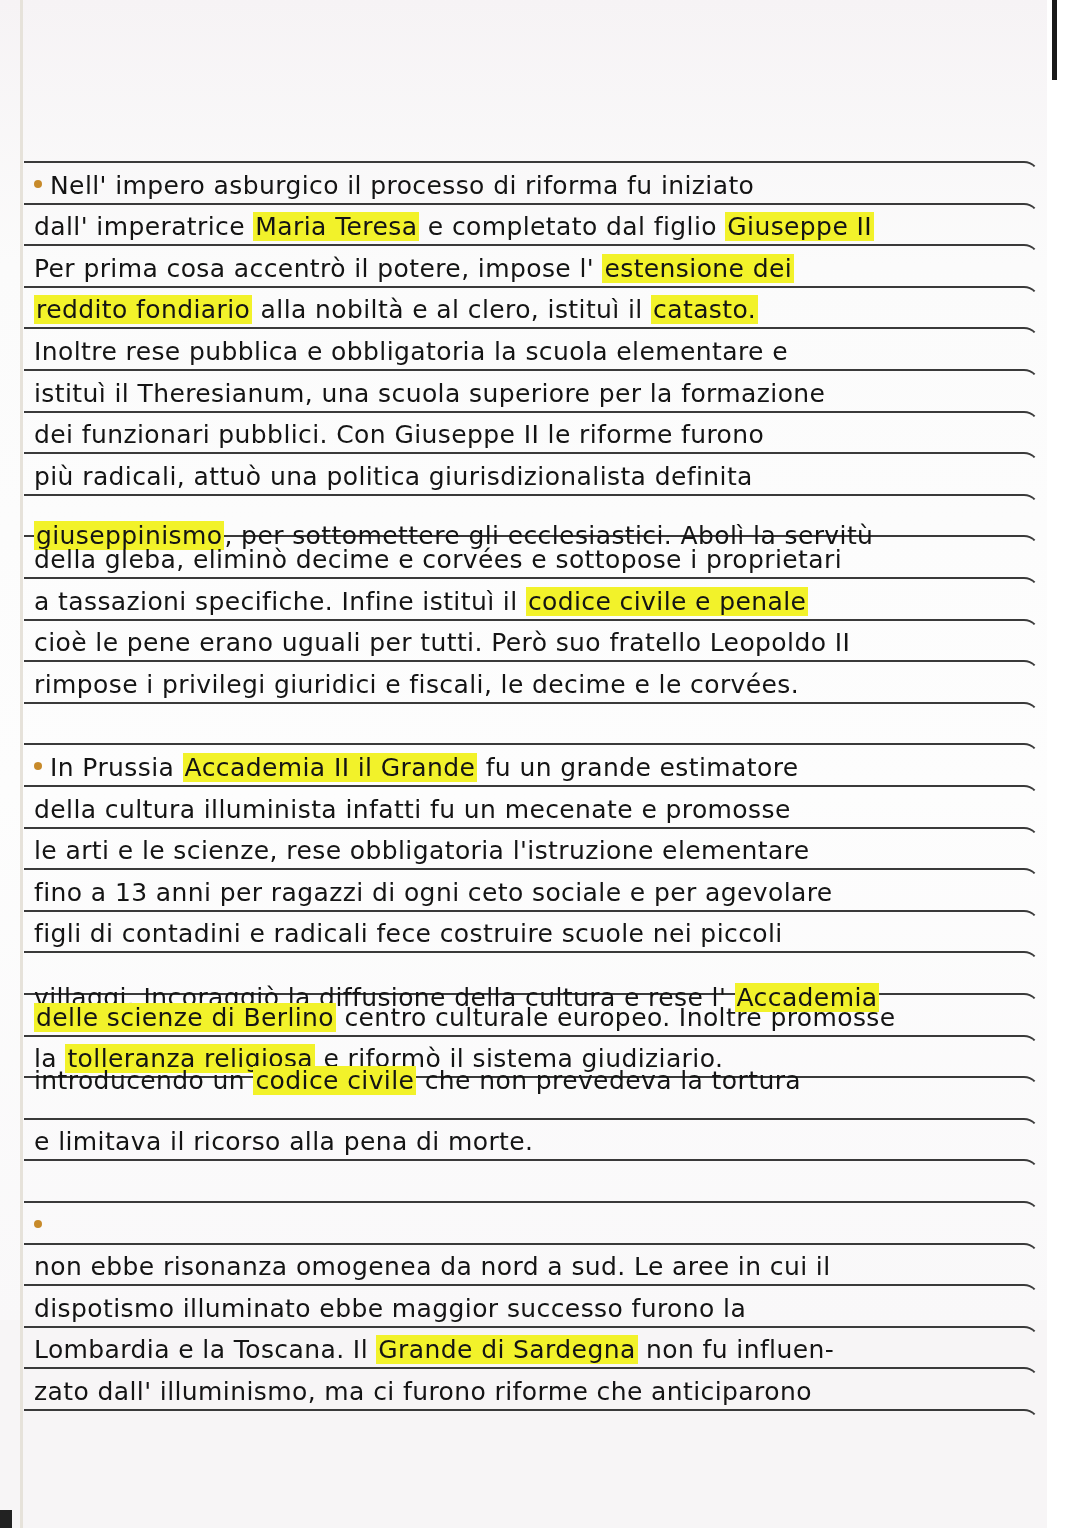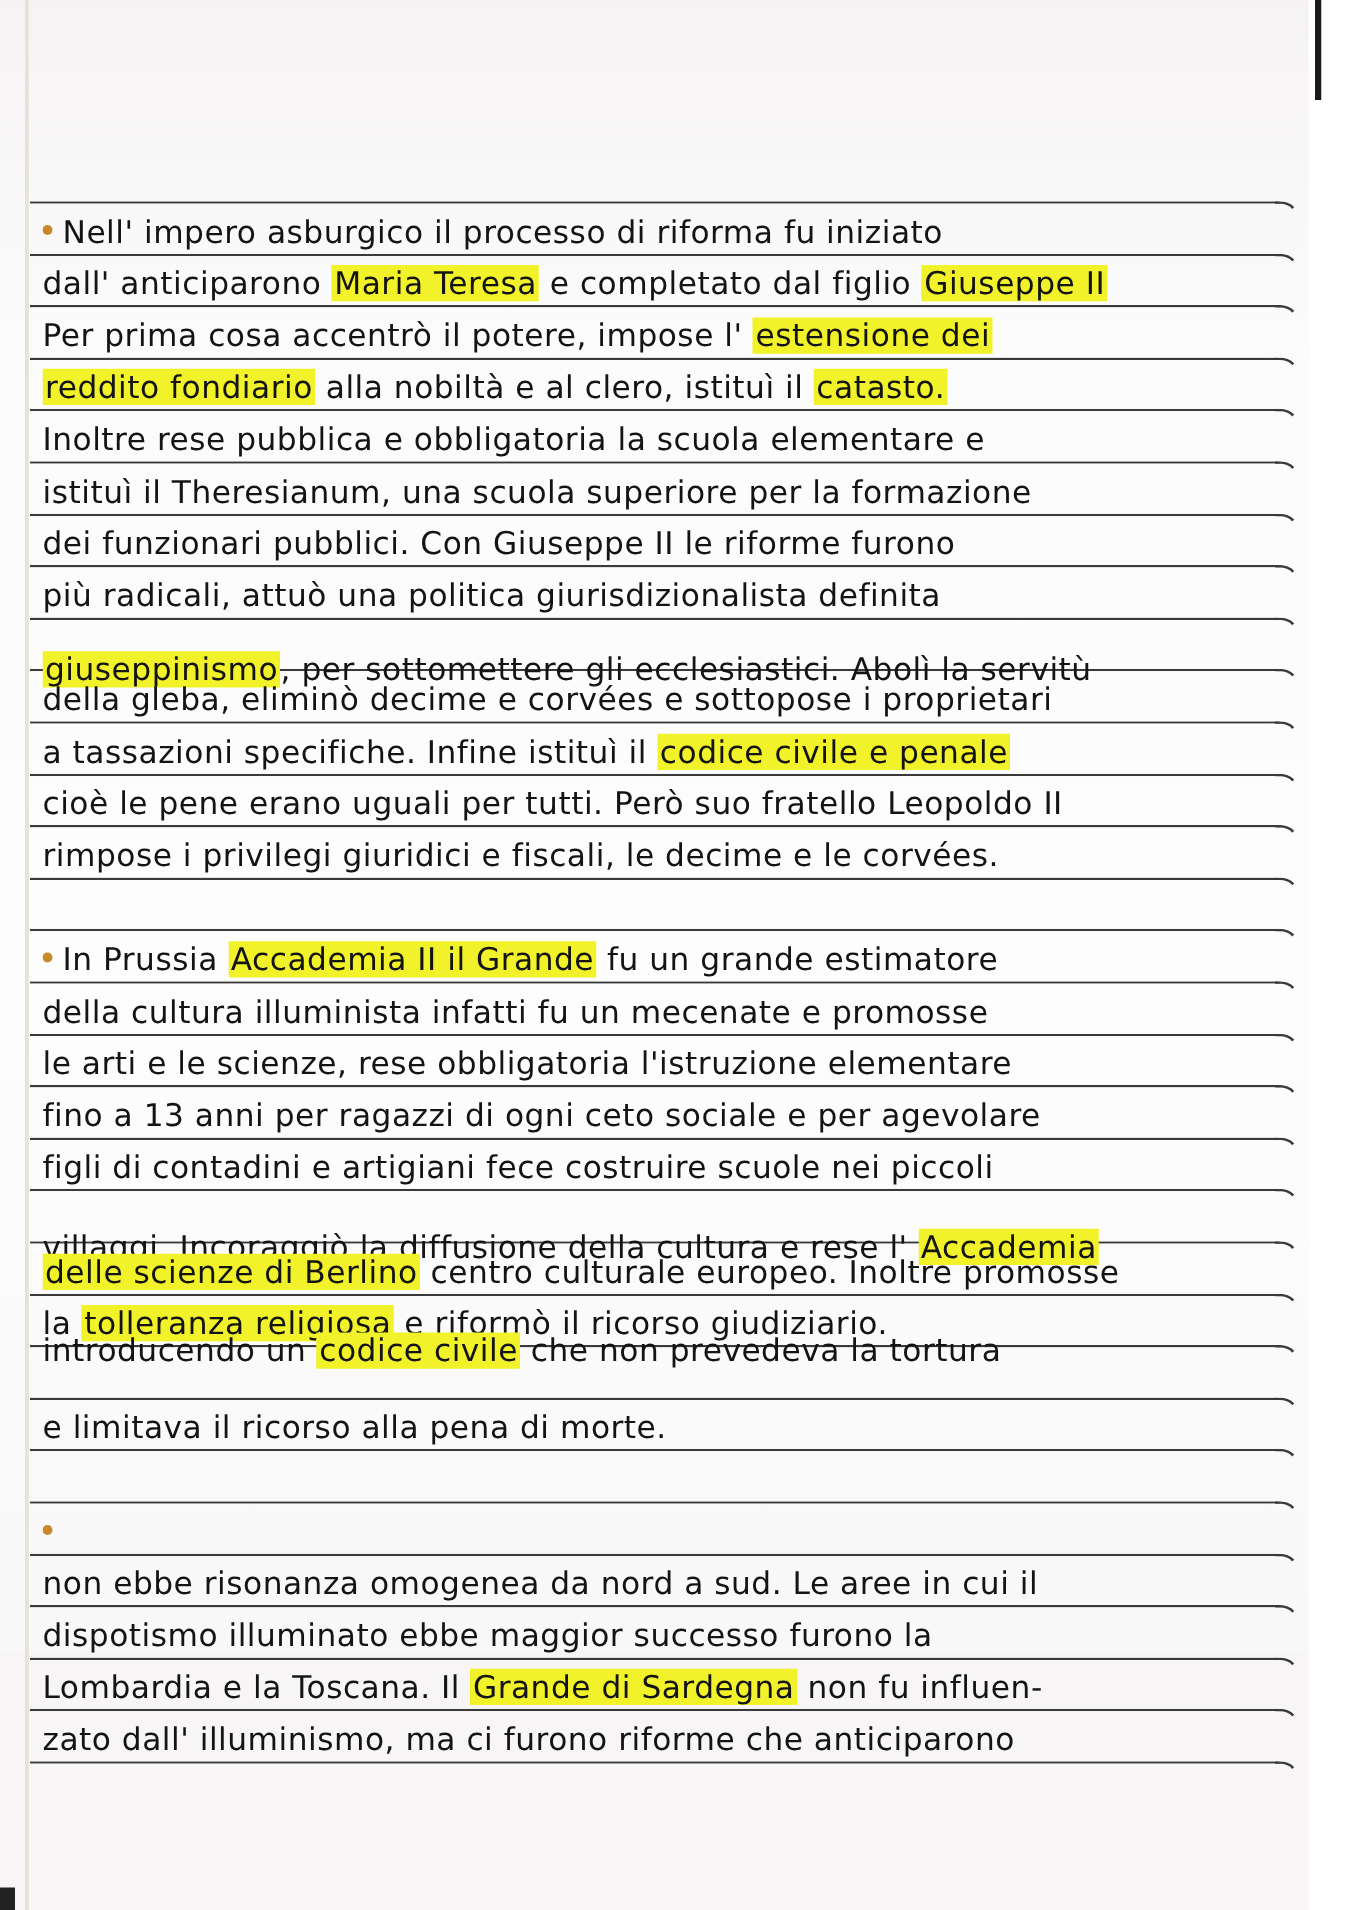--- a/index.html
+++ b/index.html
@@ -88,40 +88,40 @@
       <div class="rule" style="top: 1159.4px;"></div>
       <div class="rule" style="top: 1201px;"></div>
       <div class="rule" style="top: 1242.6px;"></div>
       <div class="rule" style="top: 1284.2px;"></div>
       <div class="rule" style="top: 1325.8px;"></div>
       <div class="rule" style="top: 1367.4px;"></div>
       <div class="rule" style="top: 1409px;"></div>
     </div>
   <div id="text">
       <div class="line" style="top: 166.6px;"><span class="bullet"></span><span>Nell' impero asburgico il processo di riforma fu iniziato</span></div>
-      <div class="line" style="top: 208.2px;"><span>dall' anticiparono </span><span class="hl">Maria Teresa</span><span> e completato dal figlio </span><span class="hl">Giuseppe II</span></div>
+      <div class="line" style="top: 208.2px;"><span>dall' imperatrice </span><span class="hl">Maria Teresa</span><span> e completato dal figlio </span><span class="hl">Giuseppe II</span></div>
       <div class="line" style="top: 249.8px;"><span>Per prima cosa accentrò il potere, impose l' </span><span class="hl">estensione dei</span></div>
       <div class="line" style="top: 291.4px;"><span class="hl">reddito fondiario</span><span> alla nobiltà e al clero, istituì il </span><span class="hl">catasto.</span></div>
       <div class="line" style="top: 333px;"><span>Inoltre rese pubblica e obbligatoria la scuola elementare e</span></div>
       <div class="line" style="top: 374.6px;"><span>istituì il Theresianum, una scuola superiore per la formazione</span></div>
       <div class="line" style="top: 416.2px;"><span>dei funzionari pubblici. Con Giuseppe II le riforme furono</span></div>
       <div class="line" style="top: 457.8px;"><span>più radicali, attuò una politica giurisdizionalista definita</span></div>
       <div class="line" style="top: 517px;"><span class="hl">giuseppinismo</span><span>, per sottomettere gli ecclesiastici. Abolì la servitù</span></div>
       <div class="line" style="top: 541px;"><span>della gleba, eliminò decime e corvées e sottopose i proprietari</span></div>
       <div class="line" style="top: 582.6px;"><span>a tassazioni specifiche. Infine istituì il </span><span class="hl">codice civile e penale</span></div>
       <div class="line" style="top: 624.2px;"><span>cioè le pene erano uguali per tutti. Però suo fratello Leopoldo II</span></div>
       <div class="line" style="top: 665.8px;"><span>rimpose i privilegi giuridici e fiscali, le decime e le corvées.</span></div>
       <div class="line" style="top: 749px;"><span class="bullet"></span><span>In Prussia </span><span class="hl">Accademia II il Grande</span><span> fu un grande estimatore</span></div>
       <div class="line" style="top: 790.6px;"><span>della cultura illuminista infatti fu un mecenate e promosse</span></div>
       <div class="line" style="top: 832.2px;"><span>le arti e le scienze, rese obbligatoria l'istruzione elementare</span></div>
       <div class="line" style="top: 873.8px;"><span>fino a 13 anni per ragazzi di ogni ceto sociale e per agevolare</span></div>
-      <div class="line" style="top: 915.4px;"><span>figli di contadini e artigiani fece costruire scuole nei piccoli</span></div>
+      <div class="line" style="top: 915.4px;"><span>figli di contadini e radicali fece costruire scuole nei piccoli</span></div>
       <div class="line" style="top: 957px; margin-top: 22px;"><span>villaggi. Incoraggiò la diffusione della cultura e rese l' </span><span class="hl">Accademia</span></div>
       <div class="line" style="top: 998.6px;"><span class="hl">delle scienze di Berlino</span><span> centro culturale europeo. Inoltre promosse</span></div>
-      <div class="line" style="top: 1040.2px;"><span>la </span><span class="hl">tolleranza religiosa</span><span> e riformò il ricorso giudiziario.</span></div>
+      <div class="line" style="top: 1040.2px;"><span>la </span><span class="hl">tolleranza religiosa</span><span> e riformò il sistema giudiziario.</span></div>
       <div class="line" style="top: 1062px;"><span>introducendo un </span><span class="hl">codice civile</span><span> che non prevedeva la tortura</span></div>
       <div class="line" style="top: 1123.4px;"><span>e limitava il ricorso alla pena di morte.</span></div>
       <div class="line" style="top: 1206.6px;"><span class="bullet"></span></div>
       <div class="line" style="top: 1248.2px;"><span>non ebbe risonanza omogenea da nord a sud. Le aree in cui il</span></div>
       <div class="line" style="top: 1289.8px;"><span>dispotismo illuminato ebbe maggior successo furono la</span></div>
       <div class="line" style="top: 1331.4px;"><span>Lombardia e la Toscana. Il </span><span class="hl">Grande di Sardegna</span><span> non fu influen-</span></div>
       <div class="line" style="top: 1373px;"><span>zato dall' illuminismo, ma ci furono riforme che anticiparono</span></div>
     </div>
 </div>
 

